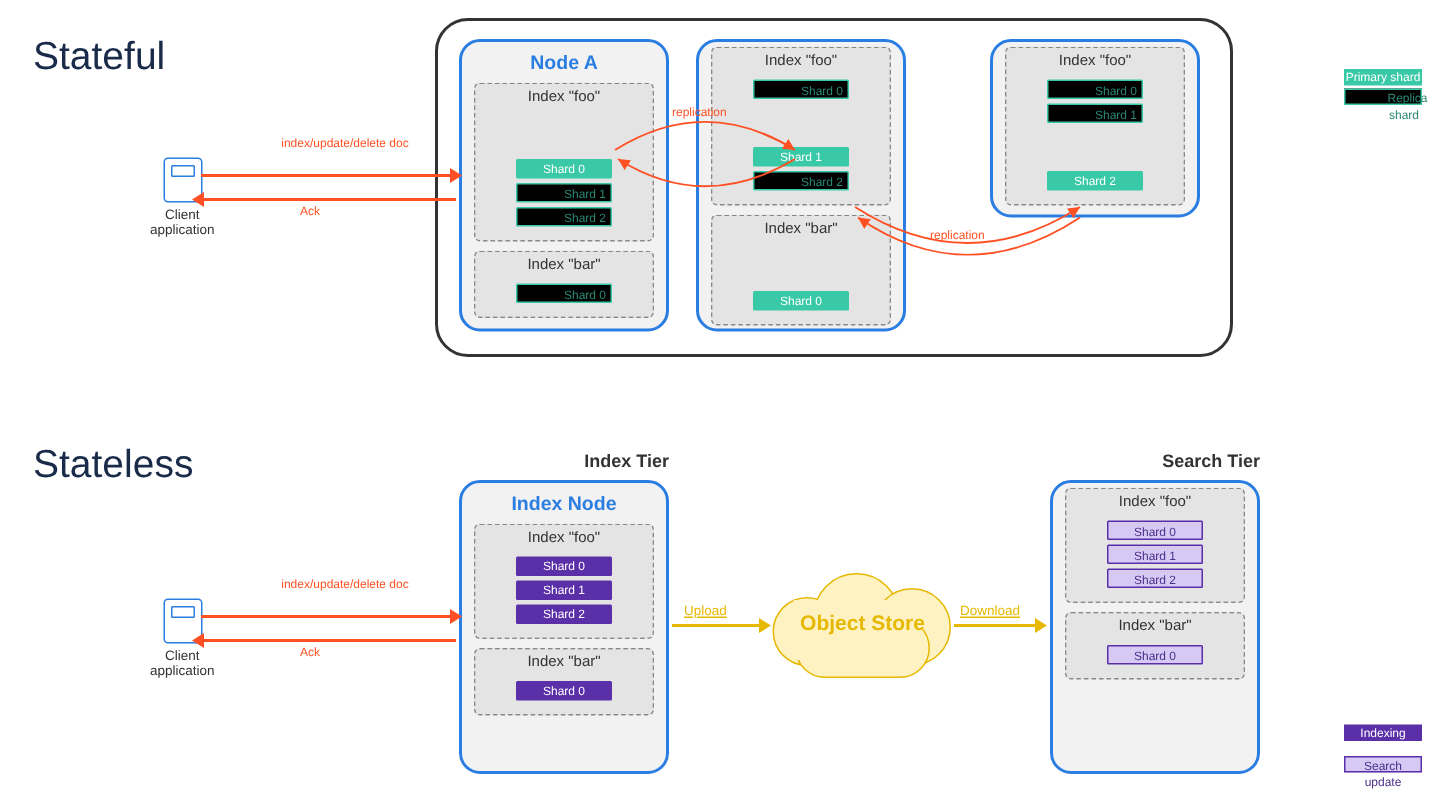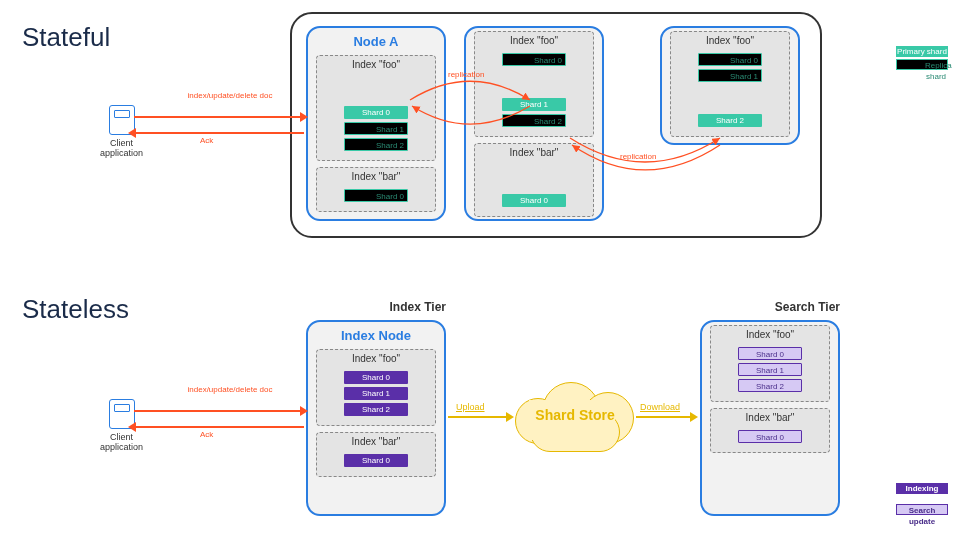--- a/index.html
+++ b/index.html
@@ -35,21 +35,21 @@
 <body>
 
 <div class="section-title" style="left:22px; top:22px;">Stateful</div>
 <div class="section-title" style="left:22px; top:294px;">Stateless</div>
 
 <div class="legend" style="right:12px; top:14px;">
   <div><span class="sw primary">Primary shard</span></div>
   <div><span class="sw replica">Replica shard</span></div>
 </div>
 
-<div class="legend" style="right:12px; bottom:14px;font-weight:bold;">
+<div class="legend" style="right:12px; bottom:14px;">
   <div><span class="sw indexing">Indexing shard</span></div>
   <div><span class="sw search">Search update</span></div>
 </div>
 
 <div class="cluster" style="left:290px; top:12px; width:532px; height:226px;"></div>
 
 <div class="node" style="left:306px; top:26px; width:140px; height:195px;">
   <div class="node-title">Node A</div>
   <div class="index-box">
     <div class="index-title">Index "foo"</div>
@@ -156,21 +156,21 @@
 
 <div class="cloud" style="left:510px; top:376px;">
   <div class="cloud-shape">
     <div class="cloud-bubble" style="left:5px; top:22px; width:46px; height:46px;"></div>
     <div class="cloud-bubble" style="left:32px; top:6px; width:58px; height:58px;"></div>
     <div class="cloud-bubble" style="left:72px; top:16px; width:52px; height:52px;"></div>
     <div class="cloud-bubble" style="left:20px; top:36px; width:90px; height:40px; border-radius:20px;"></div>
     <div style="position:absolute; left:19px; top:24px; width:86px; height:40px; background:#fff2c2;"></div>
   </div>
   <div class="cloud-text">
-      <span style="white-space:pre-line;">Shard Store</span>
+      <span style="white-space:pre-line;">Object Store</span>
     </div>
 </div>
 
 <div class="arrow-line" style="left:448px; top:416px; width:62px; background:#e6b800;"></div>
 <div class="arrow-head" style="left:506px; top:412px; border-width:5px 0 5px 8px; border-color:transparent transparent transparent #e6b800;"></div>
 <div class="small-label yellow" style="left:456px; top:402px;">Upload</div>
 
 <div class="arrow-line" style="left:636px; top:416px; width:58px; background:#e6b800;"></div>
 <div class="arrow-head" style="left:690px; top:412px; border-width:5px 0 5px 8px; border-color:transparent transparent transparent #e6b800;"></div>
 <div class="small-label yellow" style="left:640px; top:402px;">Download</div>

